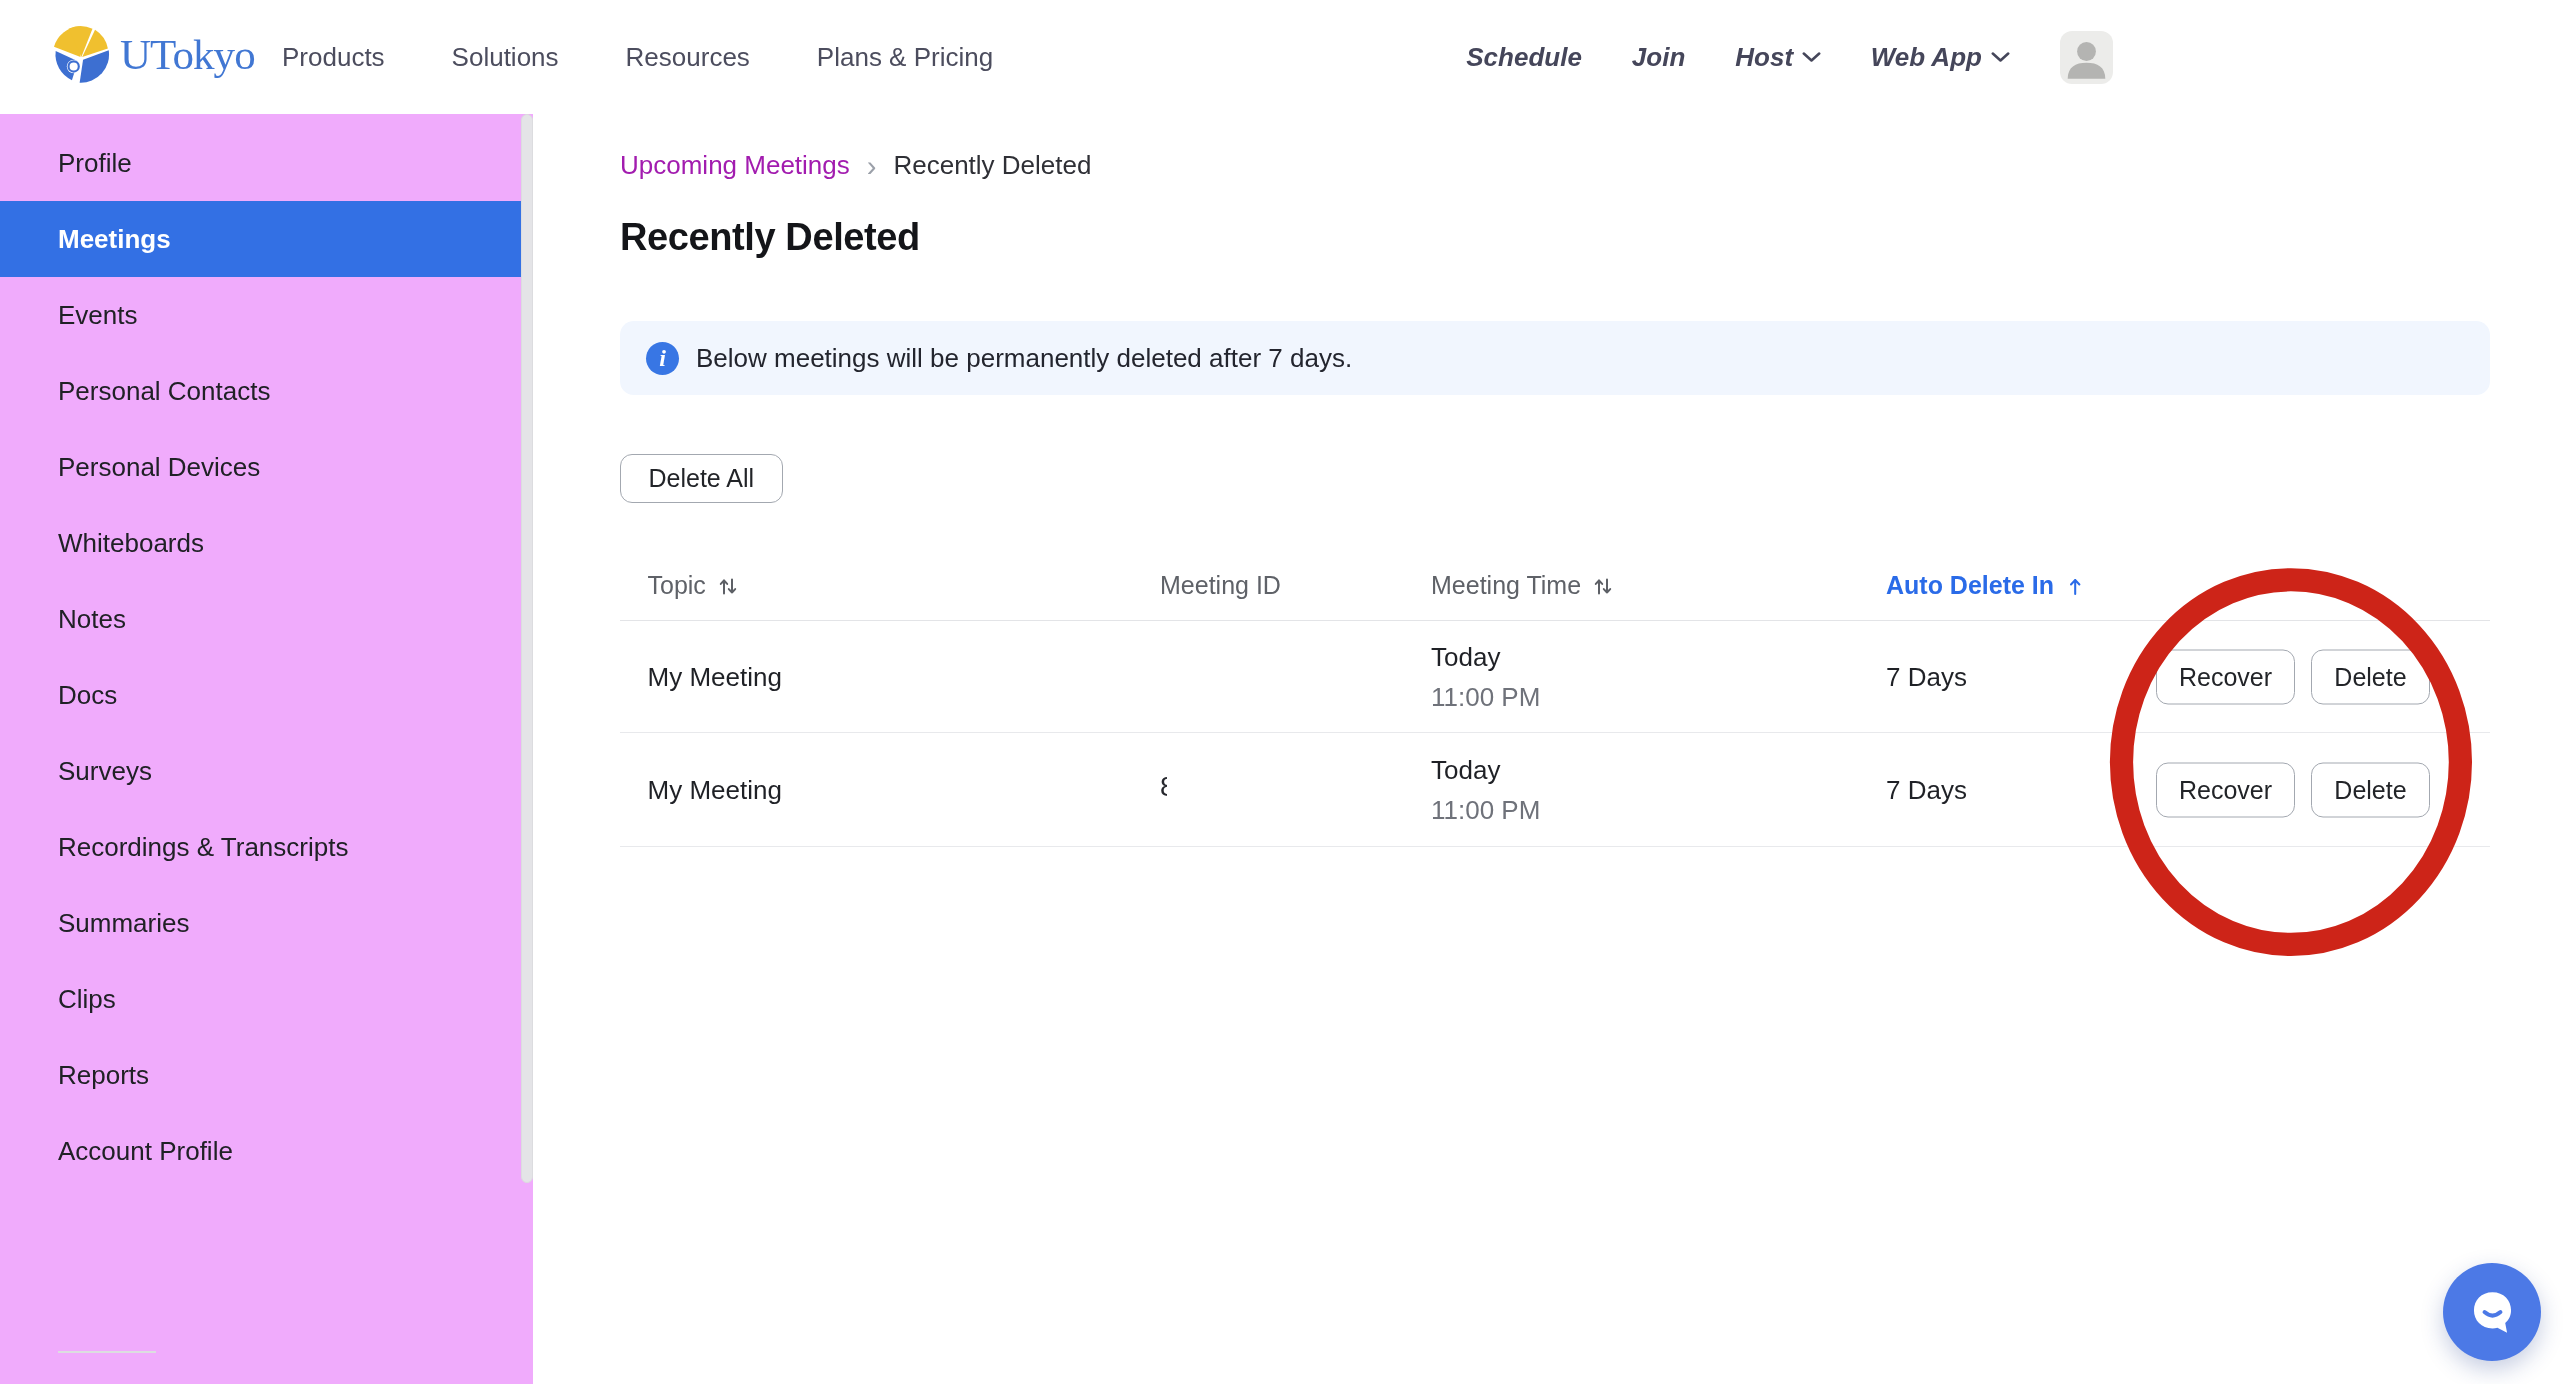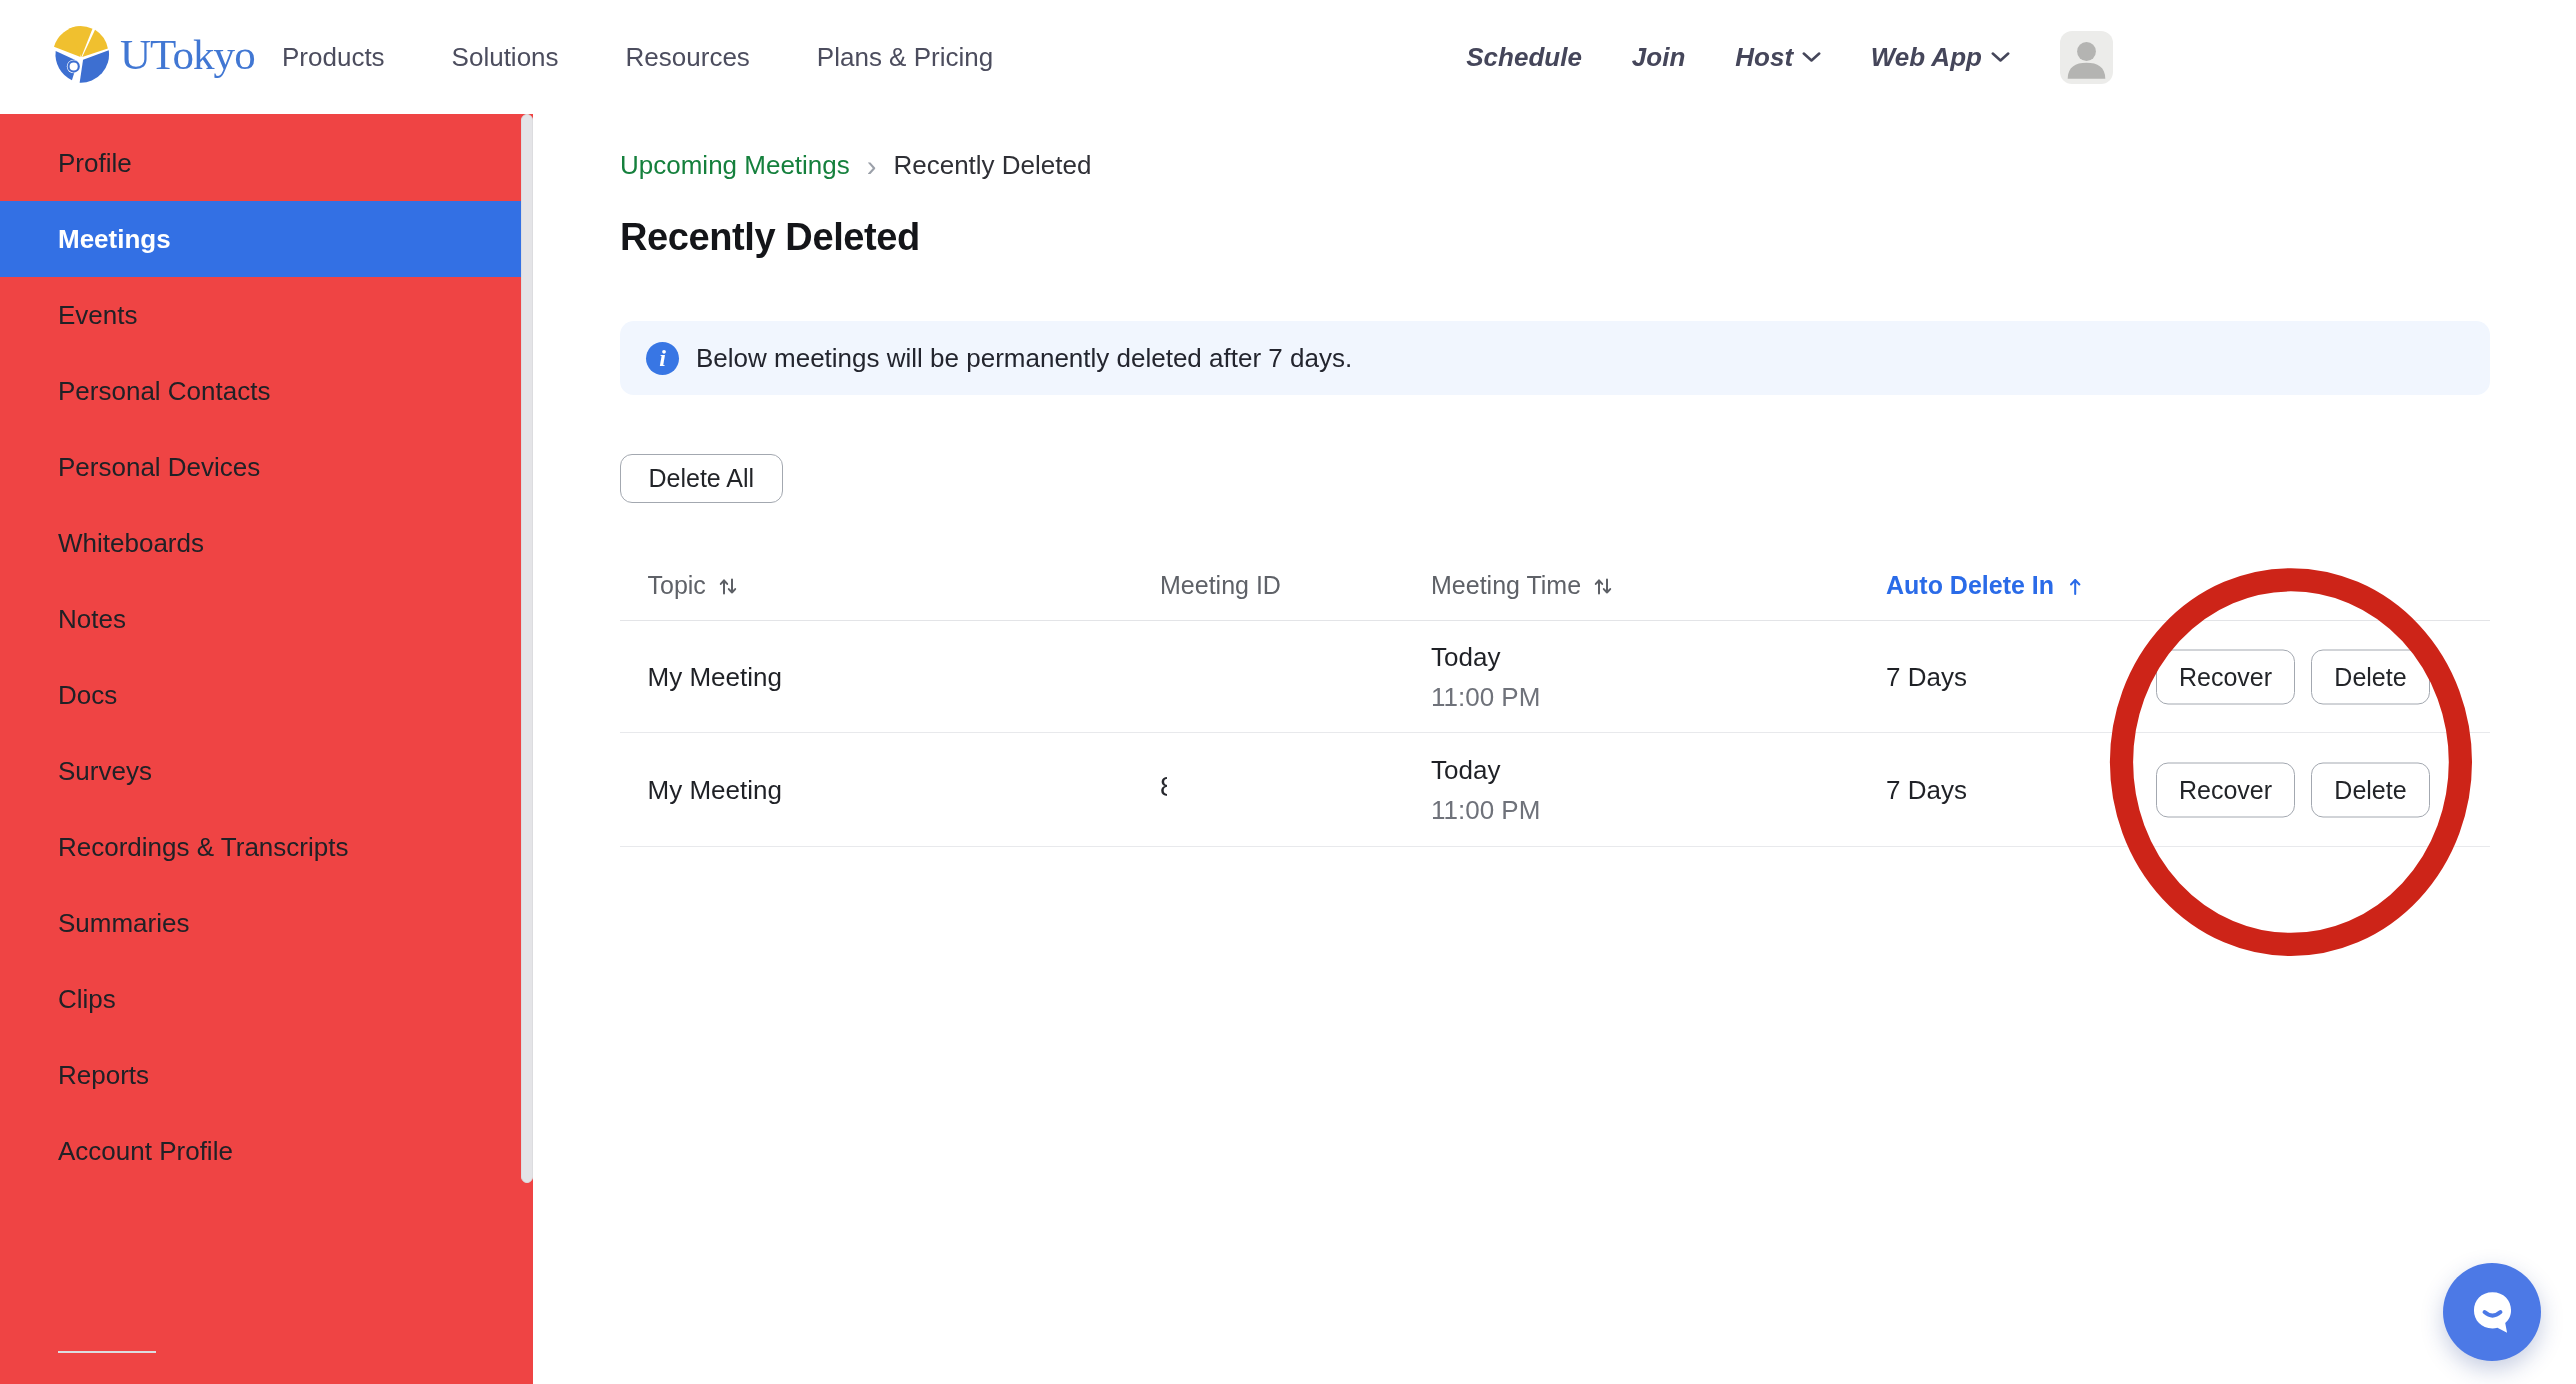--- a/index.html
+++ b/index.html
@@ -11,30 +11,30 @@
   .topnav { position:absolute; top:0; left:0; width:2140px; height:114px; background:#ffffff; }
   .logo { position:absolute; left:48px; top:22.4px; display:flex; align-items:center; gap:6.9px; cursor:pointer; }
   .logo-text { font-family:"Liberation Serif", serif; font-size:43px; color:#4177d3; letter-spacing:-0.9px; }
   .nav-left { position:absolute; left:282px; top:0; height:114px; display:flex; align-items:center; gap:67px; }
   .nav-left .nav-item { font-size:26px; color:#4c4d5e; font-weight:500; cursor:pointer; white-space:nowrap; }
   .nav-right { position:absolute; right:27.5px; top:0; height:114px; display:flex; align-items:center; gap:50px;font-style:italic; }
   .nav-right .nav-item { font-size:26px; color:#45465a; font-weight:700; cursor:pointer; display:flex; align-items:center; gap:8.6px; white-space:nowrap; }
   .avatar { width:53px; height:53px; border-radius:12px; background:#ececea; overflow:hidden; cursor:pointer; }
 
   
-  .sidebar { position:absolute; top:114px; left:0; width:533px; height:1270px; background:#ef4444; padding-top:11.2px; }
+  .sidebar { position:absolute; top:114px; left:0; width:533px; height:1270px; background:#f0abfc; padding-top:11.2px; }
   .side-item { height:76px; display:flex; align-items:center; padding-left:58px; font-size:26px; color:#202126; cursor:pointer; }
   .side-item.selected { background:#3370e4; color:#ffffff; font-weight:700; }
   .side-scroll-thumb { position:absolute; left:521px; top:0px; width:12px; height:1069px; border-radius:6px; background:#e4e4e7; border:0.9px solid #dcdcdf; }
   .side-divider { position:absolute; left:58px; top:1237px; width:98px; height:1.7px; background:#dcdde0; }
 
   
   .main { position:absolute; top:114px; left:533px; width:2043px; height:1270px; background:#ffffff; }
   .breadcrumb { position:absolute; left:87px; top:36px; display:flex; align-items:center; gap:17px; font-size:26px; }
-  .crumb-link { color:#15803d; font-weight:500; cursor:pointer; }
+  .crumb-link { color:#a21caf; font-weight:500; cursor:pointer; }
   .crumb-sep { color:#9ba0a9; font-size:29px; line-height:26px; }
   .crumb-current { color:#2f3036; }
   .page-title { position:absolute; left:87px; top:102px; font-size:38px; font-weight:700; color:#141519; letter-spacing:-0.4px; }
 
   .info-banner { position:absolute; left:87px; top:207px; width:1870px; height:74px; background:#f1f6fe; border-radius:13.8px;
                  display:flex; align-items:center; padding-left:26px; gap:17px; }
   .info-icon { width:33px; height:33px; border-radius:50%; background:#3876e4; color:#ffffff; display:flex; align-items:center; justify-content:center;
                font-family:"Liberation Serif", serif; font-style:italic; font-weight:700; font-size:24px; flex:0 0 33px; }
   .banner-text { font-size:26px; color:#23252e; }
 

